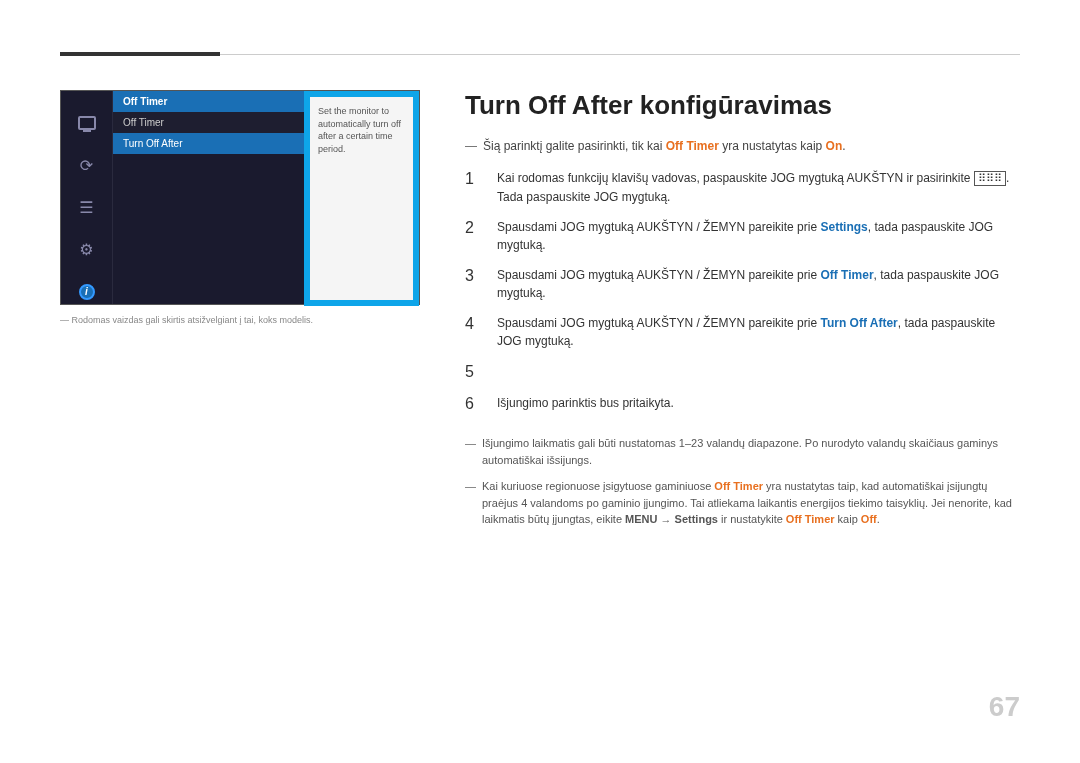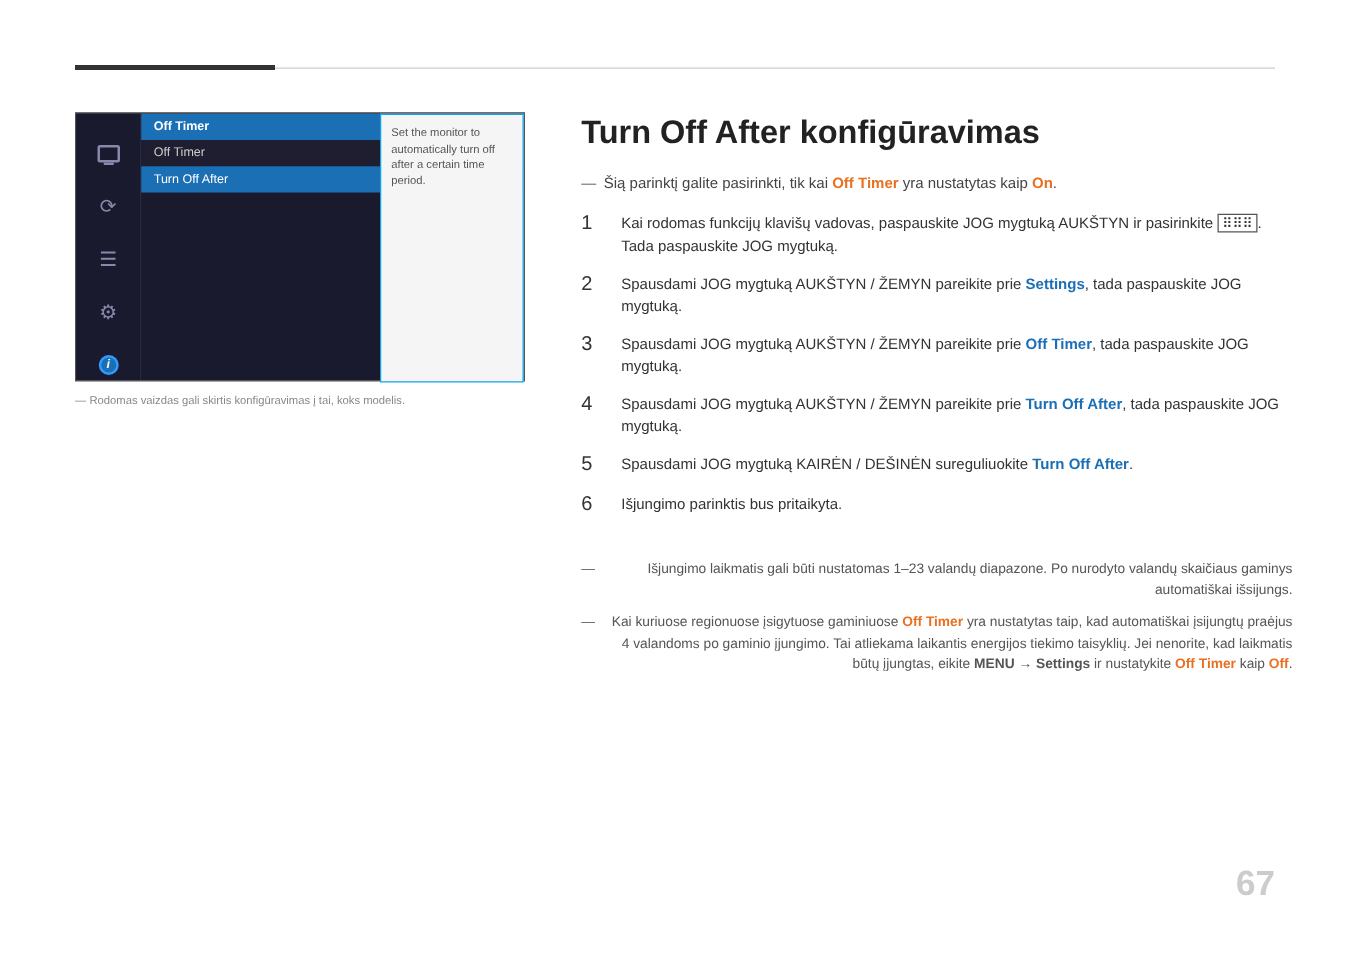--- a/index.html
+++ b/index.html
@@ -131,41 +131,41 @@
       font-size: 10px;
     }
 
     
     .description-box {
       position: absolute;
       right: 0;
       top: 0;
       width: 115px;
       background: #f5f5f5;
-      border: 1px solid #0ea5e9;
+      border: 6px solid #0ea5e9;
       padding: 8px;
       font-size: 9px;
       color: #555555;
       line-height: 1.4;
       height: 215px;
     }
 
     
     .monitor-caption {
       margin-top: 10px;
       font-size: 9px;
       color: #888888;
     }
 
     
     .right-content {
       position: absolute;
       top: 90px;
       left: 465px;
-      right: 46px;
+      right: 65px;
     }
 
     .page-title {
       font-size: 26px;
       font-weight: bold;
       color: #222222;
       margin-bottom: 18px;
       line-height: 1.2;
     }
 
@@ -213,22 +213,21 @@
     .highlight-blue {
       color: #1a6fb5;
       font-weight: bold;
     }
     .highlight-orange {
       color: #e87020;
       font-weight: bold;
     }
 
     .note-section {
-      margin-top: 32px;
-      text-align: right;
+      margin-top: 20px;
     }
     .note-item {
       font-size: 11px;
       color: #555555;
       line-height: 1.5;
       margin-bottom: 10px;
       display: flex;
       gap: 6px;
       align-items: flex-start;
     }
@@ -320,21 +319,21 @@
             <div class="progress-bar-fill"></div>
           </div>
           <span class="progress-value">4h</span>
         </div>
       </div>
     </div>
 
     <div class="description-box">Set the monitor to automatically turn off after a certain time period.</div>
   </div>
 
-  <p class="monitor-caption">— Rodomas vaizdas gali skirtis konfigūravimas į tai, koks modelis.</p>
+  <p class="monitor-caption">— Rodomas vaizdas gali skirtis atsižvelgiant į tai, koks modelis.</p>
 </div>
 
 <div class="right-content">
   <h1 class="page-title">Turn Off After konfigūravimas</h1>
 
   <div class="intro-note">
     <span>
       Šią parinktį galite pasirinkti, tik kai <span class="highlight-orange">Off Timer</span> yra nustatytas kaip <span class="highlight-orange">On</span>.
     </span>
   </div>
@@ -351,21 +350,20 @@
     <li class="step-item">
       <span class="step-number">3</span>
       <span class="step-text">Spausdami JOG mygtuką AUKŠTYN / ŽEMYN pareikite prie <span class="highlight-blue">Off Timer</span>, tada paspauskite JOG mygtuką.</span>
     </li>
     <li class="step-item">
       <span class="step-number">4</span>
       <span class="step-text">Spausdami JOG mygtuką AUKŠTYN / ŽEMYN pareikite prie <span class="highlight-blue">Turn Off After</span>, tada paspauskite JOG mygtuką.</span>
     </li>
     <li class="step-item">
       <span class="step-number">5</span>
-      <span class="step-text">Spausdami JOG mygtuką KAIRĖN / DEŠINĖN sureguliuokite <span class="highlight-blue">Turn Off After</span>.</span>
     </li>
     <li class="step-item">
       <span class="step-number">6</span>
       <span class="step-text">Išjungimo parinktis bus pritaikyta.</span>
     </li>
   </ol>
 
   <div class="note-section">
     <div class="note-item">
       <span class="note-text">Išjungimo laikmatis gali būti nustatomas 1–23 valandų diapazone. Po nurodyto valandų skaičiaus gaminys automatiškai išsijungs.</span>

